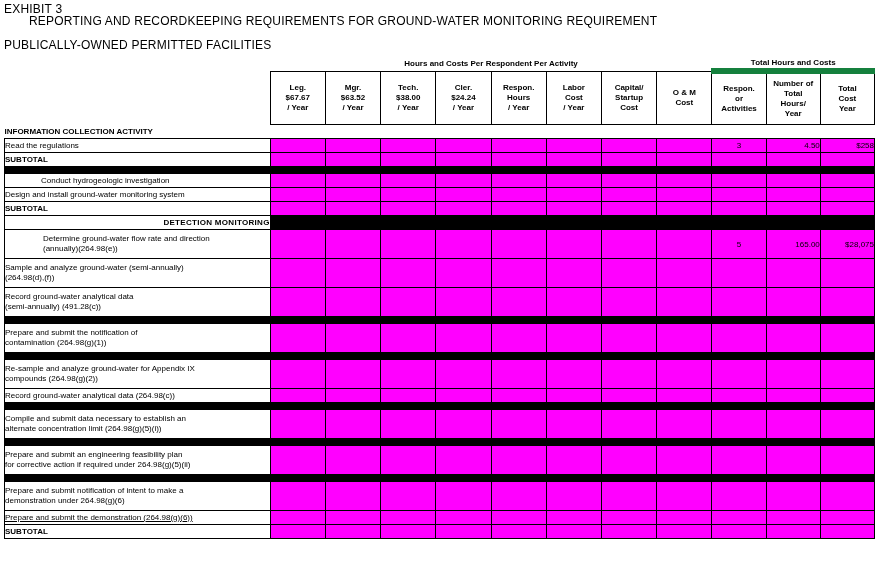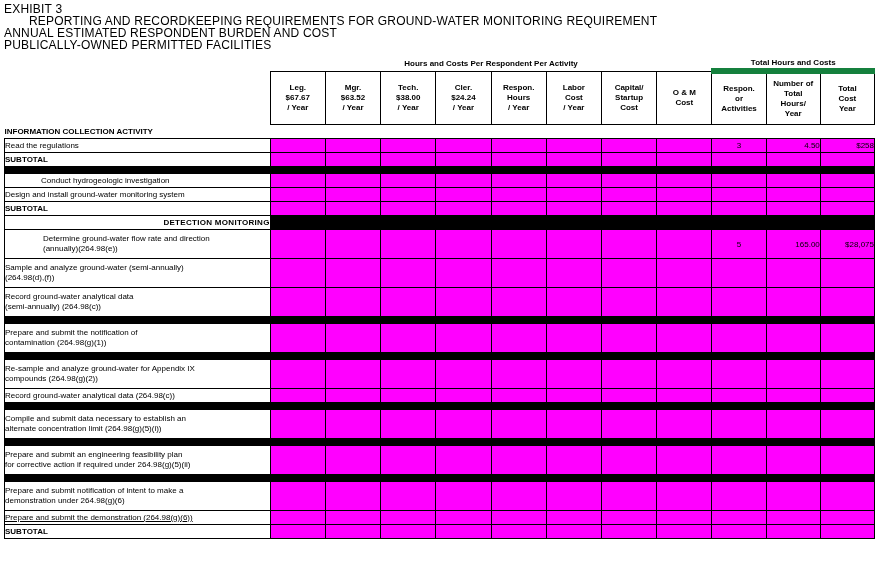--- a/index.html
+++ b/index.html
@@ -54,21 +54,20 @@
   .sec{background:#ffffff;text-align:right;padding-left:3px;font-weight:bold;font-size:9px;letter-spacing:0.3px;}
   .ctr{text-align:center;}
 </style>
 </head>
 <body>
 
 <div id="sheet">
 
   <div class="title t1">EXHIBIT 3</div>
   <div class="title t2">REPORTING AND RECORDKEEPING REQUIREMENTS FOR GROUND-WATER MONITORING REQUIREMENT</div>
-  <div class="title t3">ANNUAL ESTIMATED RESPONDENT BURDEN AND COST</div>
   <div class="title t4">PUBLICALLY-OWNED PERMITTED FACILITIES</div>
 
   <table class="grid">
     <colgroup>
       <col class="c-act">
       <col class="c-num">
         <col class="c-num">
         <col class="c-num">
         <col class="c-num">
       <col class="c-num">
@@ -268,21 +267,21 @@
           <td class="m">$1,438</td>
           <td class="m">$0</td>
           <td class="m">$8,000</td>
           <td class="m ctr" style="text-align: center;">10</td>
           <td class="m">400.00</td>
           <td class="m">$12,234</td>
         </tr>
         <tr>
           <td class="act" style="height: 28px;">
             <div>Record ground-water analytical data</div>
-            <div>(semi-annually) (264.98(c))</div>
+            <div>(semi-annually) (491.28(c))</div>
           </td>
           <td class="m">0.00</td>
           <td class="m">0.00</td>
           <td class="m">1.00</td>
           <td class="m">2.00</td>
           <td class="m">2.00</td>
           <td class="m">$82</td>
           <td class="m">$1</td>
           <td class="m">$0</td>
           <td class="m ctr" style="text-align: center;">10</td>

